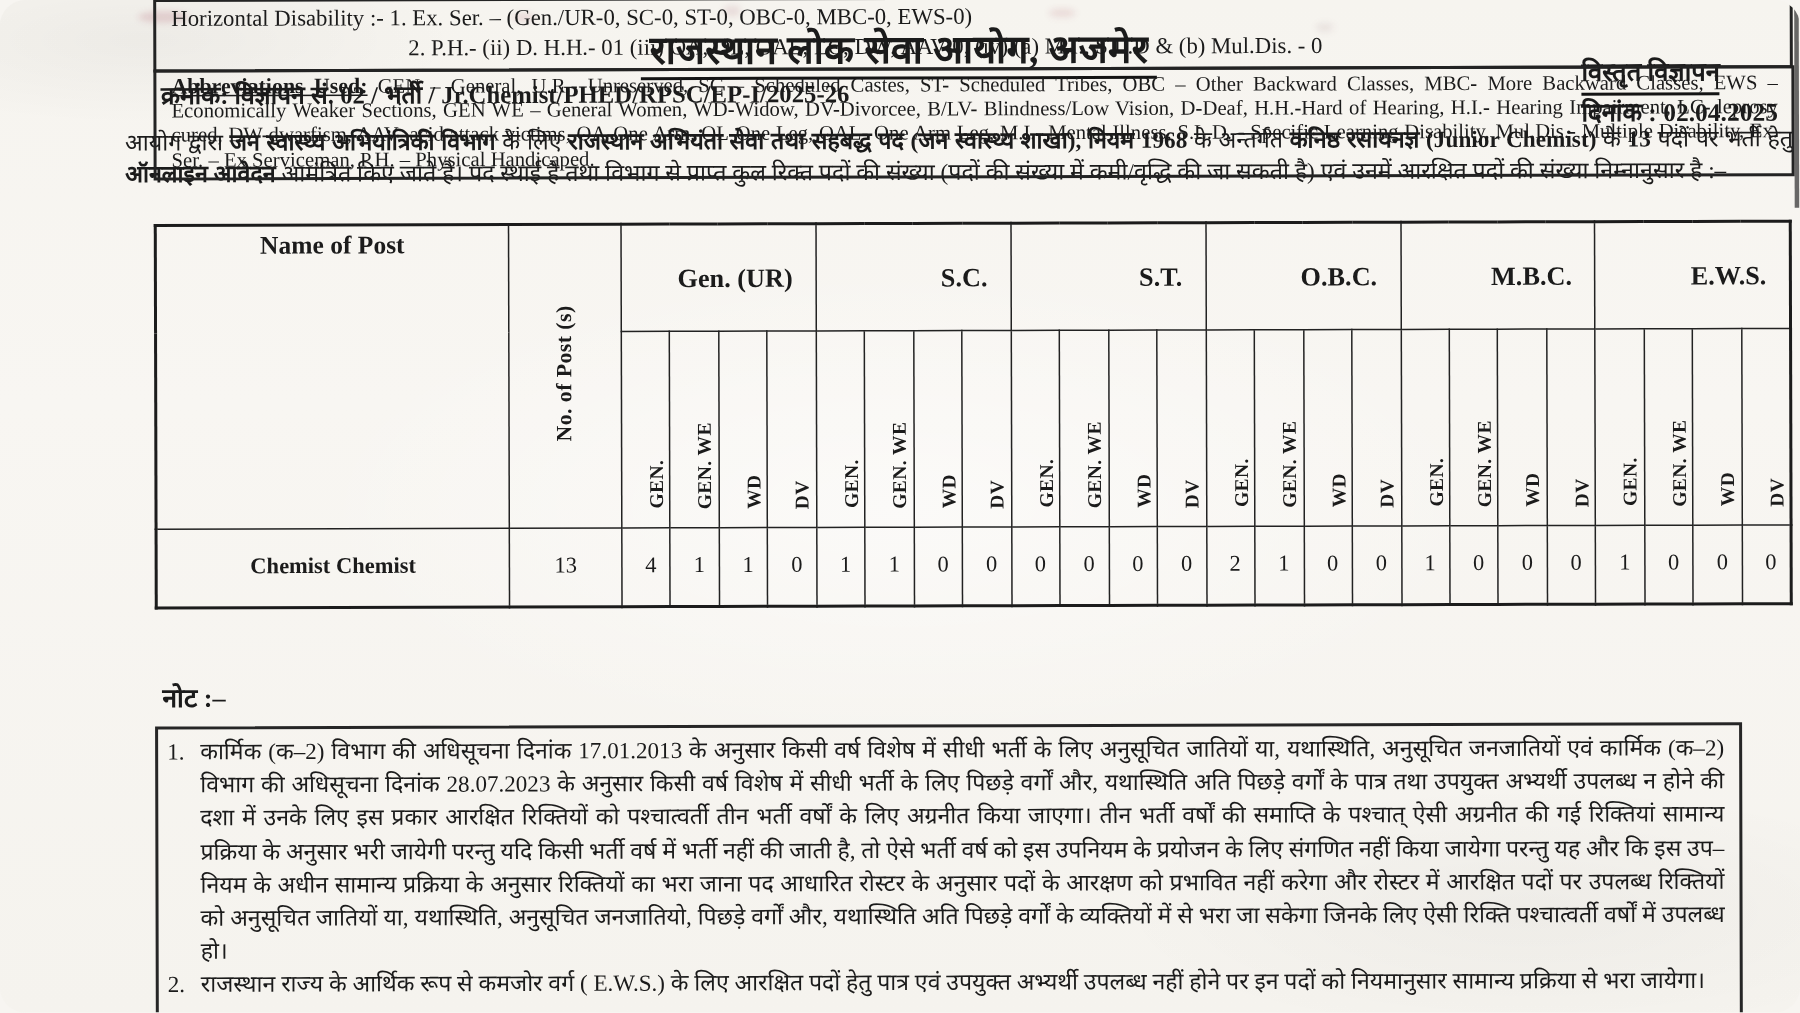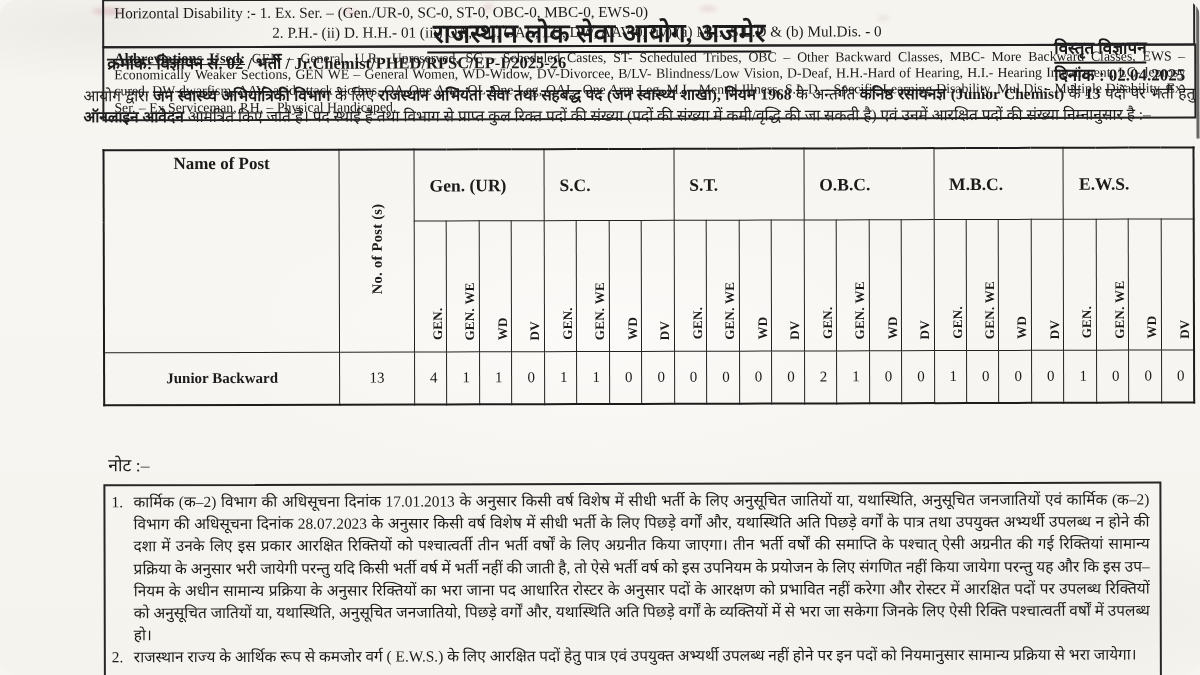--- a/index.html
+++ b/index.html
@@ -38,40 +38,40 @@
     position:absolute;left:84px;top:84px;width:1112px;
     font-size:15.5px;line-height:21px;text-align:justify;
   }
   .intro .b,.b{font-weight:bold;}
   
   .vtable{position:absolute;left:103px;top:148px;width:1092px;border-collapse:collapse;table-layout:fixed;}
   .vtable td{border:1.6px solid #222;padding:15px;background:transparent;}
   .vtable{border:2.4px solid #1c1c1c;}
   td.post-name-h{width:204px;vertical-align:top;text-align:center;font-weight:bold;font-size:17px;padding-top:3px;}
   td.no-post{width:44px;vertical-align:middle;text-align:center;}
-  td.grp{height:40px;text-align:left;font-weight:bold;font-size:17.5px;}
+  td.grp{height:40px;text-align:right;font-weight:bold;font-size:17.5px;}
   tr.subrow td{height:108px;vertical-align:bottom;text-align:center;padding-bottom:7px;}
   .rot{
     display:inline-block;writing-mode:vertical-rl;transform:rotate(180deg);
     white-space:nowrap;font-weight:bold;font-size:13px;letter-spacing:.3px;
   }
   .rot.big{font-size:14.5px;}
   tr.datarow td{height:21px;text-align:center;font-size:15px;}
   td.post-cell{font-weight:bold;font-size:15.5px;}
   
   .boxed{
     position:relative;margin-left:103px;width:1071px;
     border:2px solid #232323;background:transparent;
   }
   .res-box{margin-top:-2px;padding:2px 8px 3px 10px;font-size:15.2px;line-height:20px;}
   .res-line2{padding-left:158px;}
   .abbr-box{margin-top:-2px;padding:2px 9px 3px 10px;font-size:13.8px;line-height:16.2px;text-align:justify;}
   .abbr-box .b{font-size:14.6px;text-decoration:underline;}
   
-  .note-label{position:absolute;left:108px;top:451px;font-size:17.5px;font-weight:normal;}
+  .note-label{position:absolute;left:108px;top:451px;font-size:17.5px;font-weight:bold;}
   .notes-box{
     position:absolute;left:103px;top:483px;width:1038px;height:220px;
     border:2px solid #262626;padding:5px 10px 0 6px;overflow:hidden;
   }
   .note-item{display:flex;font-size:15.4px;line-height:22.2px;text-align:justify;}
   .note-item .no{flex:0 0 22px;text-align:left;}
   .note-item .txt{flex:1;}
 </style>
 </head>
 <body>
@@ -133,21 +133,21 @@
             <td><span class="rot">GEN.</span></td>
             <td><span class="rot">GEN. WE</span></td>
             <td><span class="rot">WD</span></td>
             <td><span class="rot">DV</span></td>
             <td><span class="rot">GEN.</span></td>
             <td><span class="rot">GEN. WE</span></td>
             <td><span class="rot">WD</span></td>
             <td><span class="rot">DV</span></td>
           </tr>
       <tr class="datarow">
-        <td class="post-cell">Junior Backward</td>
+        <td class="post-cell">Chemist Chemist</td>
         <td>13</td>
 
       <td>4</td>
             <td>1</td>
             <td>1</td>
             <td>0</td>
             <td>1</td>
             <td>1</td>
             <td>0</td>
             <td>0</td>

